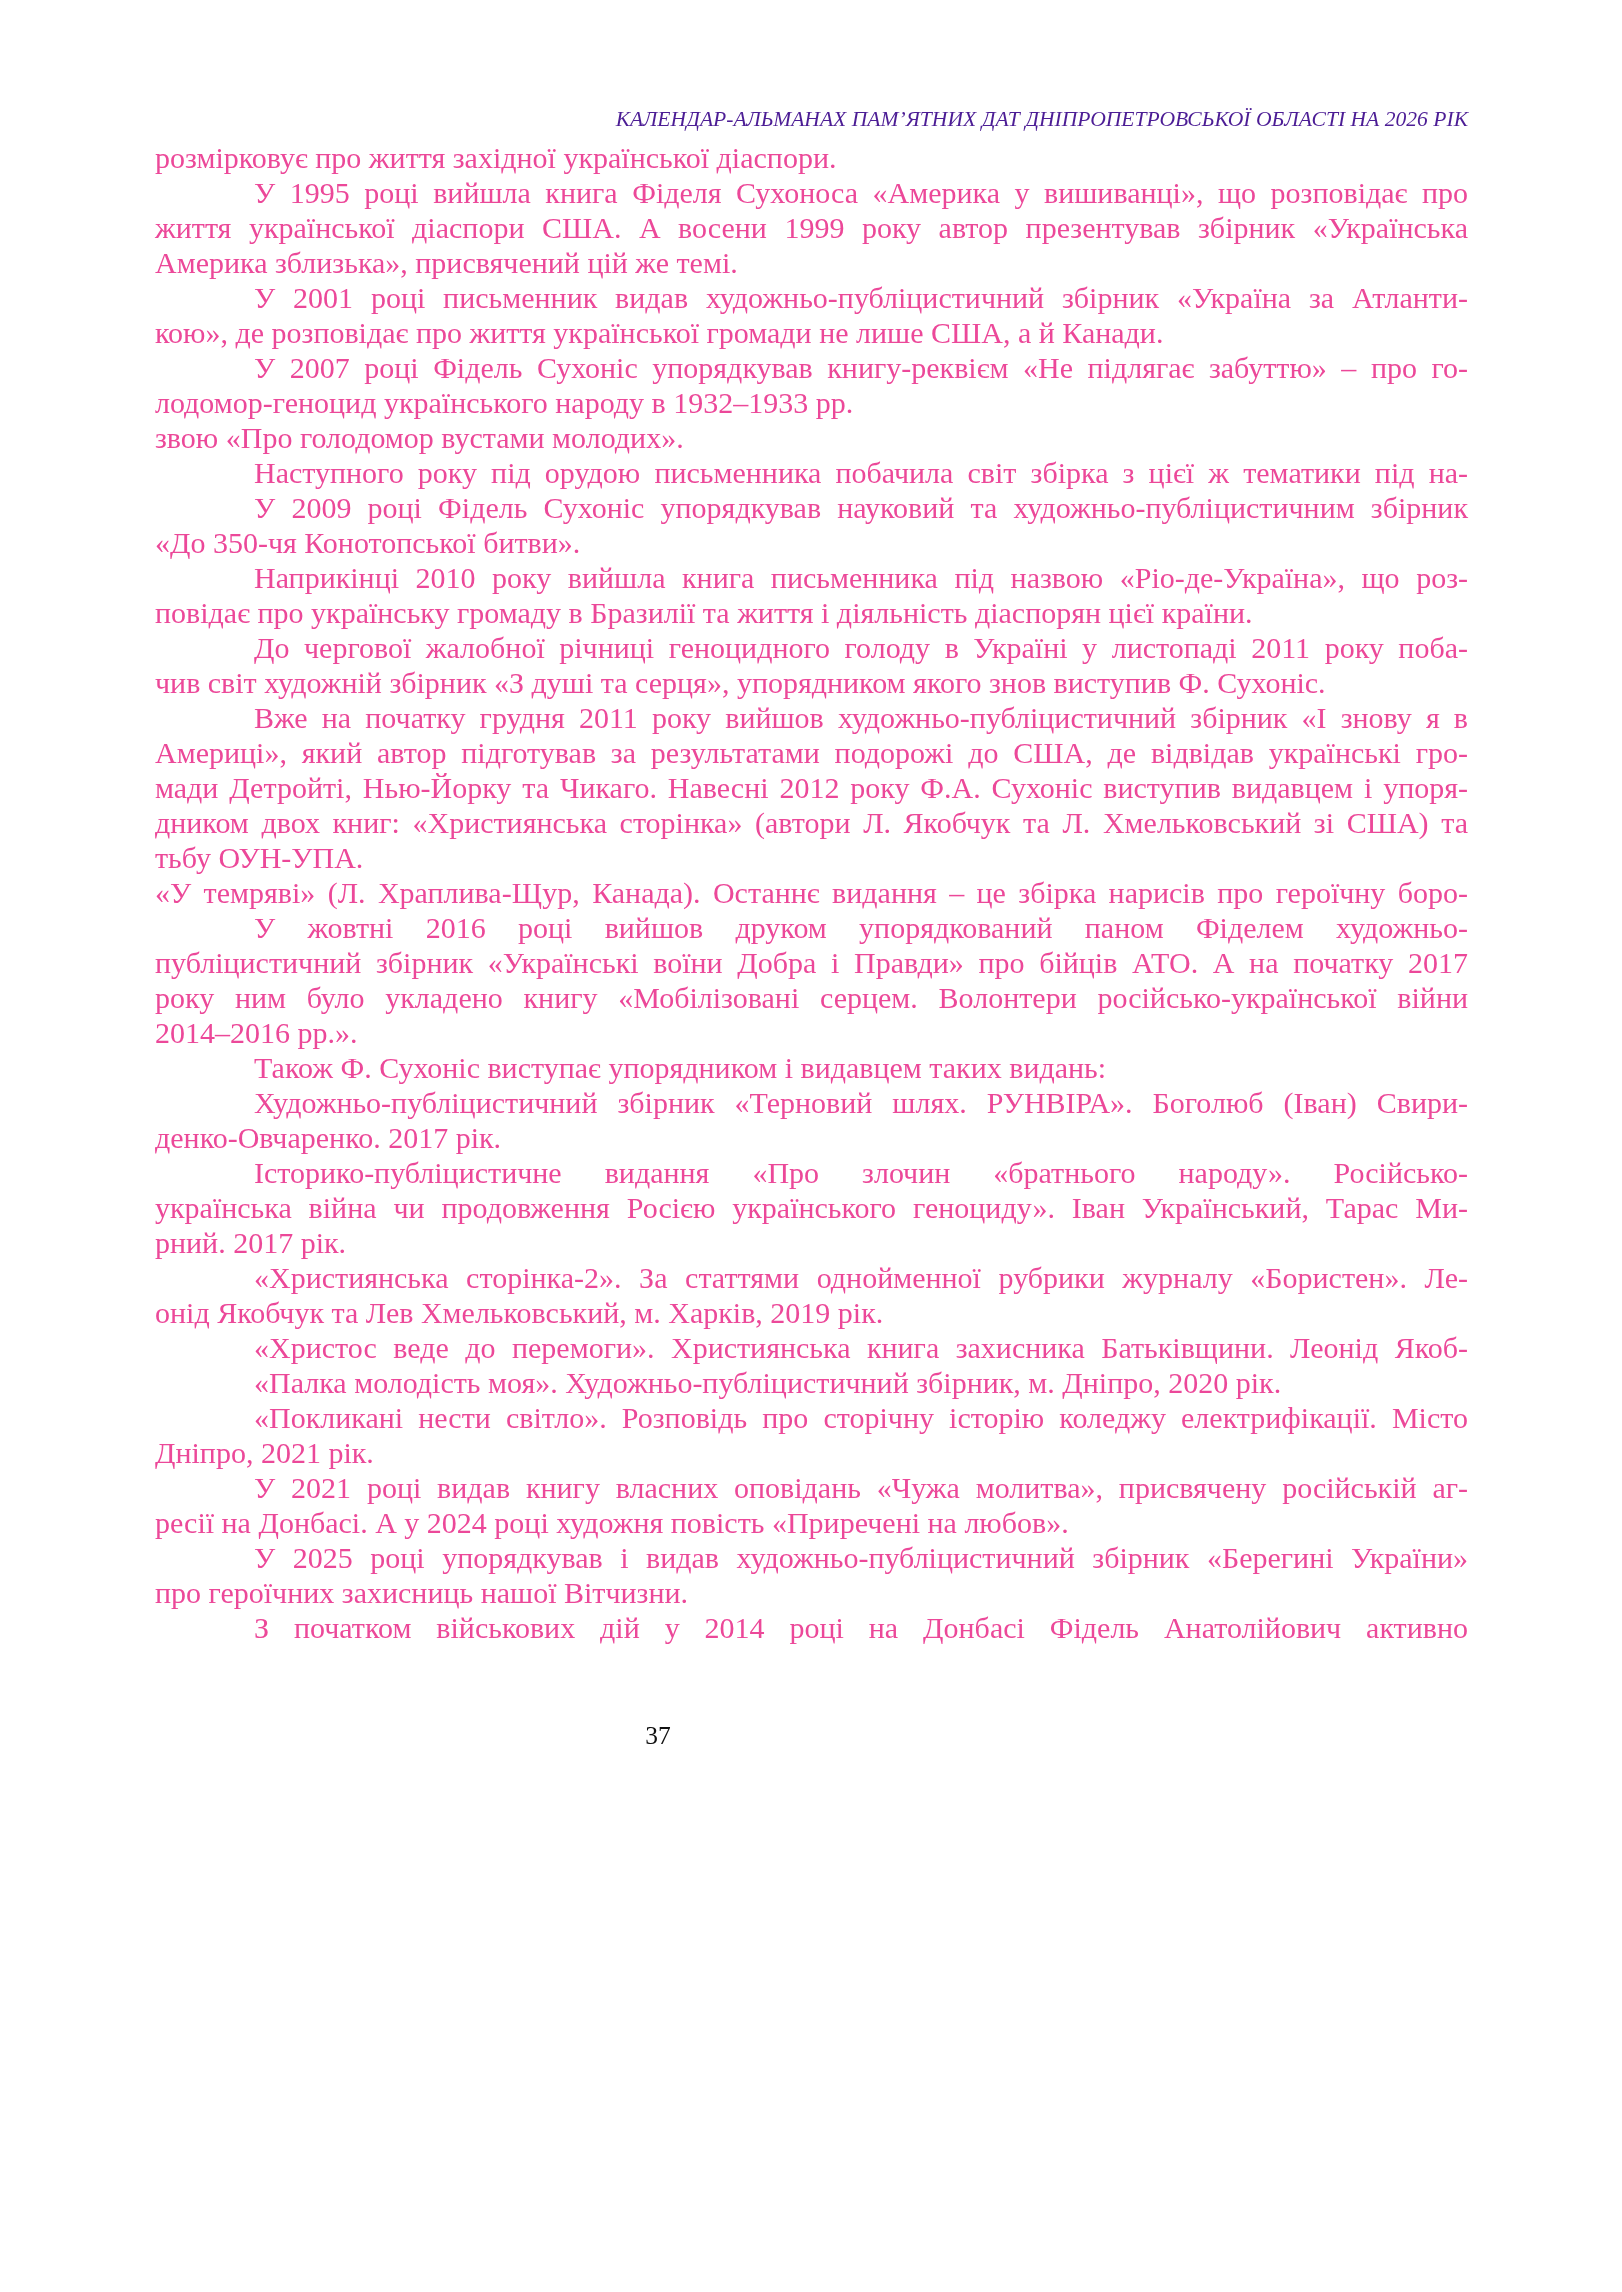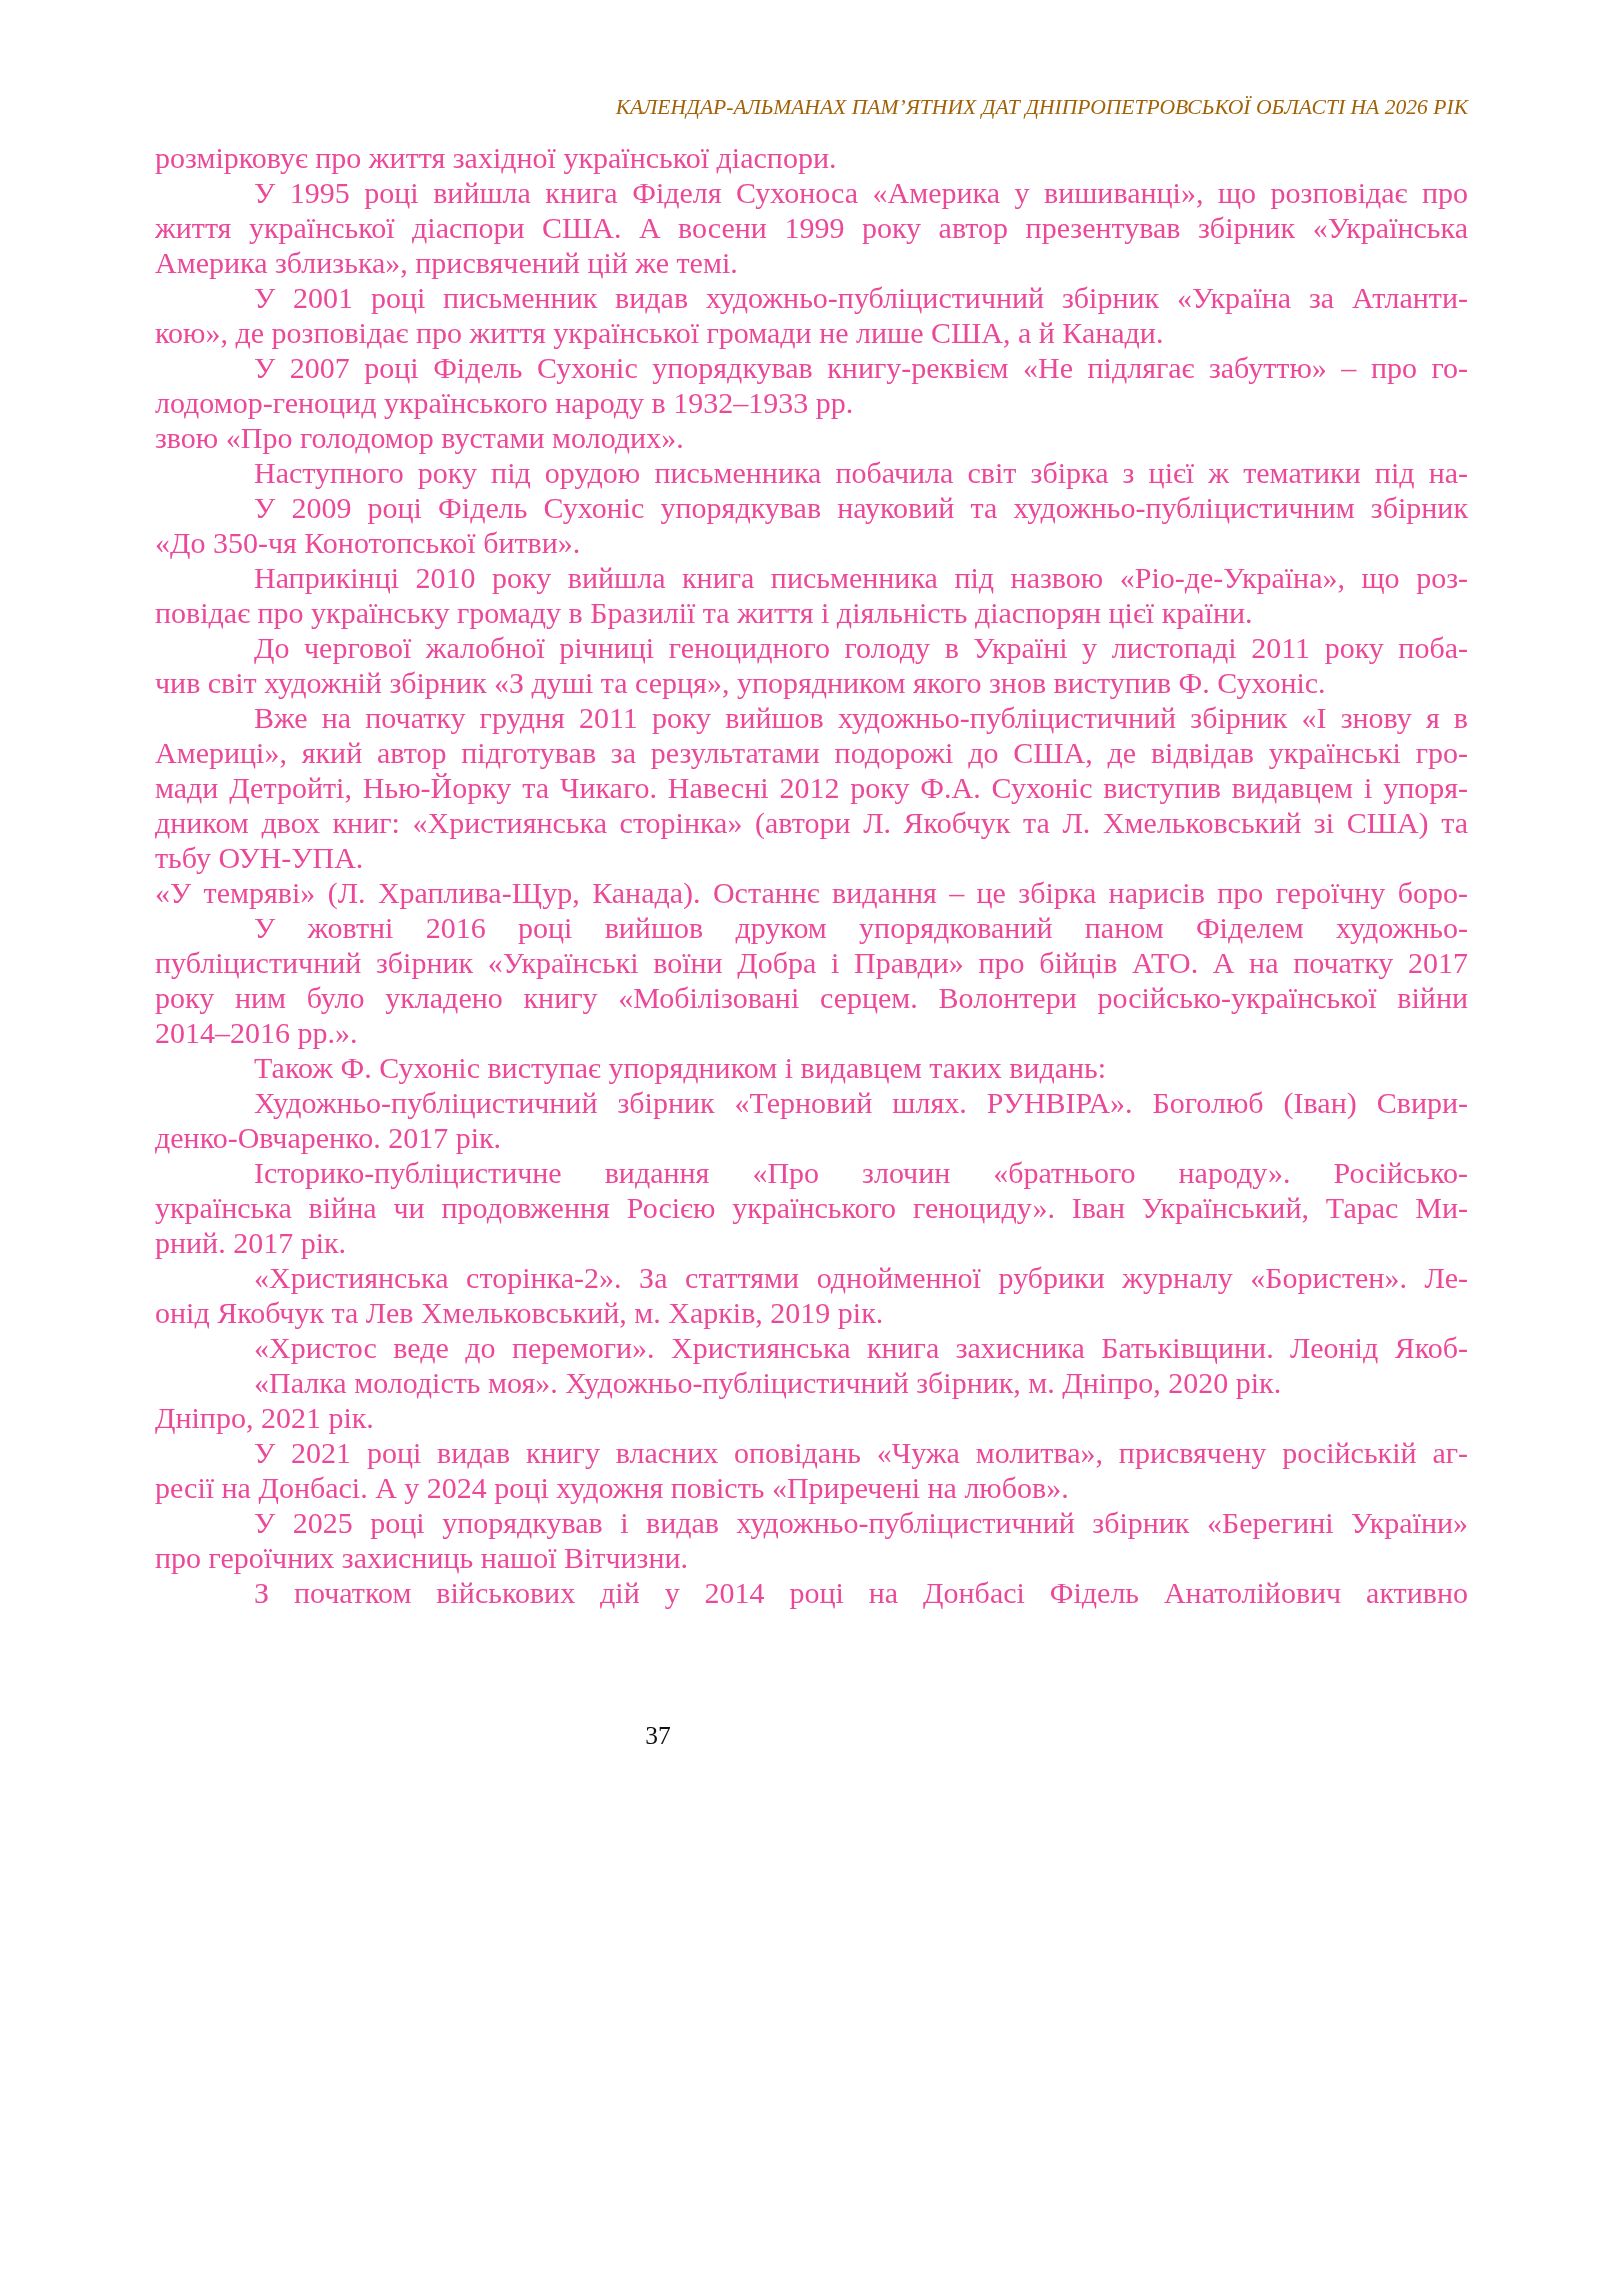--- a/index.html
+++ b/index.html
@@ -16,29 +16,29 @@
   }
   .page {
     position: absolute;
     left: 0; top: 0;
     width: 1622px;
     height: 2293px;
     background: #ffffff;
   }
   .running-header {
     position: absolute;
-    top: 94px;
+    top: 106px;
     right: 154px;
     font-family: "Liberation Serif", "DejaVu Serif", serif;
     font-style: italic;
     font-size: 21.6px;
     line-height: 27.4px;
     letter-spacing: 0px;
     white-space: nowrap;
-    color: #a16207;
+    color: #4c1d95;
   }
   .body-text {
     position: absolute;
     left: 155px;
     top: 140px;
     width: 1313px;
     font-family: "Liberation Serif", "DejaVu Serif", serif;
     font-size: 30px;
     line-height: 35px;
     color: #ec4899;
@@ -102,20 +102,21 @@
     <span class="ln first last">Також Ф. Сухоніс виступає упорядником і видавцем таких видань:</span>
     <span class="ln first">Художньо-публіцистичний збірник «Терновий шлях. РУНВІРА». Боголюб (Іван) Свири-</span>
     <span class="ln last">денко-Овчаренко. 2017 рік.</span>
     <span class="ln first">Історико-публіцистичне видання «Про злочин «братнього народу». Російсько-</span>
     <span class="ln">українська війна чи продовження Росією українського геноциду». Іван Український, Тарас Ми-</span>
     <span class="ln last">рний. 2017 рік.</span>
     <span class="ln first">«Християнська сторінка-2». За статтями однойменної рубрики журналу «Бористен». Ле-</span>
     <span class="ln last">онід Якобчук та Лев Хмельковський, м. Харків, 2019 рік.</span>
     <span class="ln first">«Христос веде до перемоги». Християнська книга захисника Батьківщини. Леонід Якоб-</span>
     <span class="ln first last">«Палка молодість моя». Художньо-публіцистичний збірник, м. Дніпро, 2020 рік.</span>
+    <span class="ln first">«Покликані нести світло». Розповідь про сторічну історію коледжу електрифікації. Місто</span>
     <span class="ln last">Дніпро, 2021 рік.</span>
     <span class="ln first">У 2021 році видав книгу власних оповідань «Чужа молитва», присвячену російській аг-</span>
     <span class="ln last">ресії на Донбасі. А у 2024 році художня повість «Приречені на любов».</span>
     <span class="ln first">У 2025 році упорядкував і видав художньо-публіцистичний збірник «Берегині України»</span>
     <span class="ln last">про героїчних захисниць нашої Вітчизни.</span>
     <span class="ln first">З початком військових дій у 2014 році на Донбасі Фідель Анатолійович активно</span>
   </div>
 
   <div class="page-number">37</div>
 

